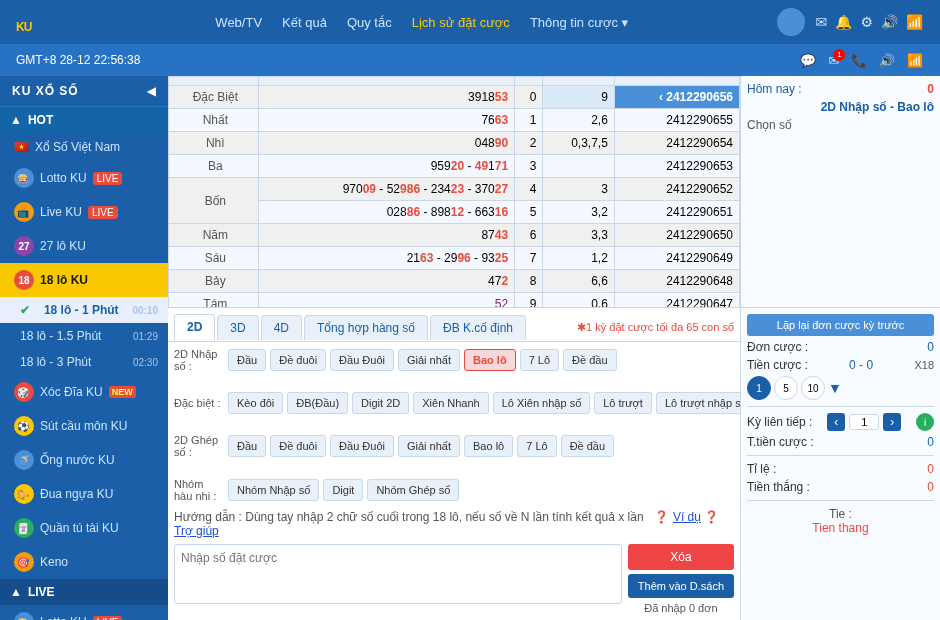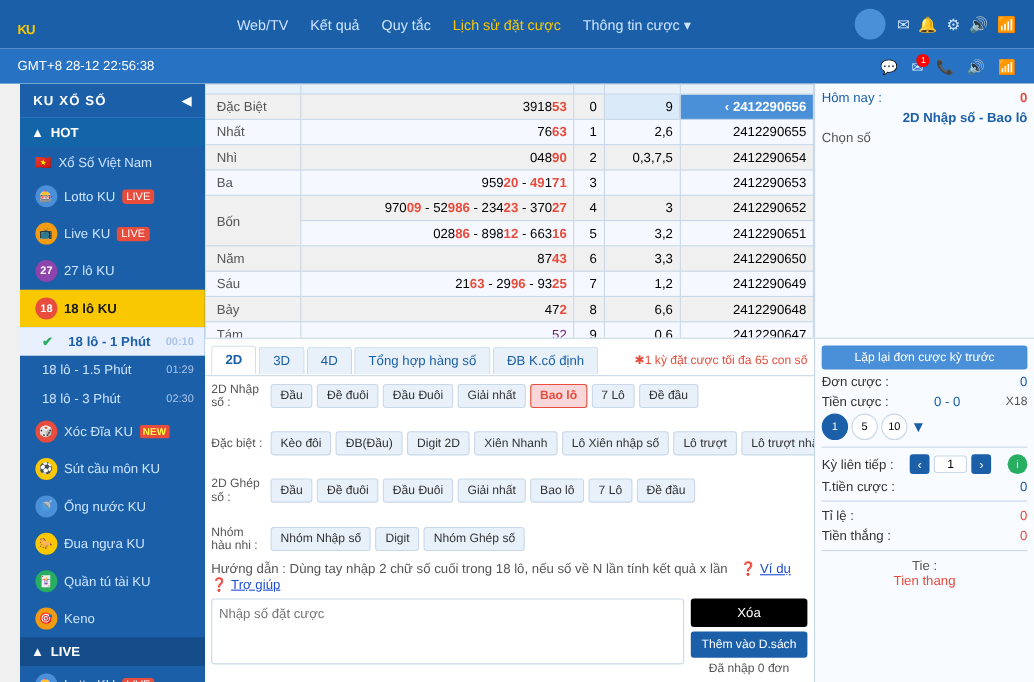--- a/index.html
+++ b/index.html
@@ -19,21 +19,21 @@
     .header-icon { color: #cce4ff; font-size: 14px; cursor: pointer; }
 
     
     .subheader { background: #2772c3; height: 32px; display: flex; align-items: center; padding: 0 16px; gap: 16px; }
     .time-display { color: #fff; font-size: 12px; }
     .subheader-icons { margin-left: auto; display: flex; gap: 12px; align-items: center; }
     .subheader-icon { color: #cce4ff; font-size: 13px; cursor: pointer; position: relative; }
     .badge { position: absolute; top: -4px; right: -6px; background: red; color: #fff; border-radius: 50%; width: 12px; height: 12px; font-size: 8px; display: flex; align-items: center; justify-content: center; }
 
     
-    .main { display: flex; height: 544px; padding-left: 18px; }
+    .main { display: flex; height: 544px; }
 
     
     .sidebar { width: 168px; background: #1a5fa8; flex-shrink: 0; overflow-y: auto; }
     .sidebar-header { background: #1a5fa8; padding: 8px 12px; display: flex; align-items: center; justify-content: space-between; border-bottom: 1px solid #2a6fc0; }
     .sidebar-title { color: #fff; font-weight: bold; font-size: 12px; letter-spacing: 1px; }
     .sidebar-toggle { color: #fff; cursor: pointer; }
     .sidebar-section-header { background: #1464a8; padding: 6px 10px; color: #fff; font-weight: bold; font-size: 12px; display: flex; align-items: center; gap: 6px; cursor: pointer; }
     .sidebar-item { padding: 7px 10px 7px 14px; color: #cce4ff; cursor: pointer; display: flex; align-items: center; gap: 6px; font-size: 12px; }
     .sidebar-item.active { background: #f9c800; color: #1a1a1a; font-weight: bold; }
     .sidebar-sub-item { padding: 6px 10px 6px 20px; color: #cce4ff; cursor: pointer; display: flex; align-items: center; justify-content: space-between; font-size: 11px; }
@@ -50,21 +50,21 @@
     .sidebar-icon.number { background: #8e44ad; color: #fff; font-weight: bold; font-size: 10px; }
     .sidebar-icon.n18 { background: #e74c3c; color: #fff; font-weight: bold; font-size: 10px; }
     .live-section-header { background: #144d8a; padding: 6px 10px; color: #fff; font-weight: bold; font-size: 12px; display: flex; align-items: center; gap: 6px; cursor: pointer; }
 
     
     .content { flex: 1; display: flex; flex-direction: column; overflow: hidden; }
     .results-table-wrap { flex: 1; overflow: hidden; }
     .results-table { width: 100%; border-collapse: collapse; }
     .results-table th, .results-table td { border: 1px solid #c8d8e8; padding: 4px 6px; text-align: right; font-size: 12px; }
     .results-table th { background: #e8f0fa; color: #1a5fa8; font-weight: bold; }
-    .results-table td.label { text-align: left; padding-left: 10px; color: #555; }
+    .results-table td.label { text-align: center; padding-left: 10px; color: #555; }
     .results-table td.blue-bg { background: #4a90d9; color: #fff; font-weight: bold; }
     .results-table td.light-blue { background: #daeaf8; }
     .results-table tr:nth-child(even) { background: #f5f9ff; }
 
     
     .right-panel { width: 200px; background: #f8fbff; border-left: 1px solid #c8d8e8; flex-shrink: 0; padding: 6px; }
     .right-panel-title { color: #1a5fa8; font-size: 12px; margin-bottom: 4px; display: flex; justify-content: space-between; }
     .right-panel-count { color: #e74c3c; font-weight: bold; }
     .right-panel-subtitle { color: #1a5fa8; font-size: 12px; font-weight: bold; margin-bottom: 4px; text-align: right; }
     .right-panel-label { color: #555; font-size: 12px; }
@@ -88,21 +88,21 @@
     .bet-label { color: #555; font-size: 11px; width: 50px; flex-shrink: 0; }
     .bet-btn { padding: 4px 8px; border: 1px solid #c8d8e8; border-radius: 3px; background: #e8f0fa; cursor: pointer; font-size: 11px; color: #333; white-space: nowrap; }
     .bet-btn.active { background: #f8d7da; border-color: #e74c3c; color: #e74c3c; font-weight: bold; }
     .bet-hint { color: #555; font-size: 11px; margin-top: 2px; padding: 0 6px; }
     .bet-hint a { color: #1d4ed8; }
 
     .bet-input-area { display: flex; gap: 6px; padding: 6px; }
     .bet-input-wrap { flex: 1; }
     .bet-input { width: 100%; height: 60px; border: 1px solid #c8d8e8; border-radius: 3px; padding: 6px; font-size: 12px; resize: none; color: #999; }
     .bet-action-col { display: flex; flex-direction: column; gap: 4px; }
-    .btn-xoa { background: #000000; color: #fff; border: none; padding: 6px 16px; border-radius: 3px; cursor: pointer; font-size: 12px; text-align: center; }
+    .btn-xoa { background: #ef4444; color: #fff; border: none; padding: 6px 16px; border-radius: 3px; cursor: pointer; font-size: 12px; text-align: center; }
     .btn-them { background: #1a5fa8; color: #fff; border: none; padding: 6px 10px; border-radius: 3px; cursor: pointer; font-size: 11px; }
     .bet-count { color: #555; font-size: 11px; text-align: center; }
 
     
     .order-panel { width: 200px; border-left: 1px solid #c8d8e8; padding: 6px; background: #f8fbff; flex-shrink: 0; display: flex; flex-direction: column; gap: 4px; }
     .order-panel-btn { background: #4a90d9; color: #fff; border: none; padding: 5px 8px; border-radius: 3px; cursor: pointer; font-size: 11px; width: 100%; }
     .order-row { display: flex; justify-content: space-between; align-items: center; font-size: 11px; color: #333; }
     .order-value { color: #1a5fa8; }
     .order-value.red { color: #e74c3c; }
     .order-mult { color: #555; font-size: 11px; }

